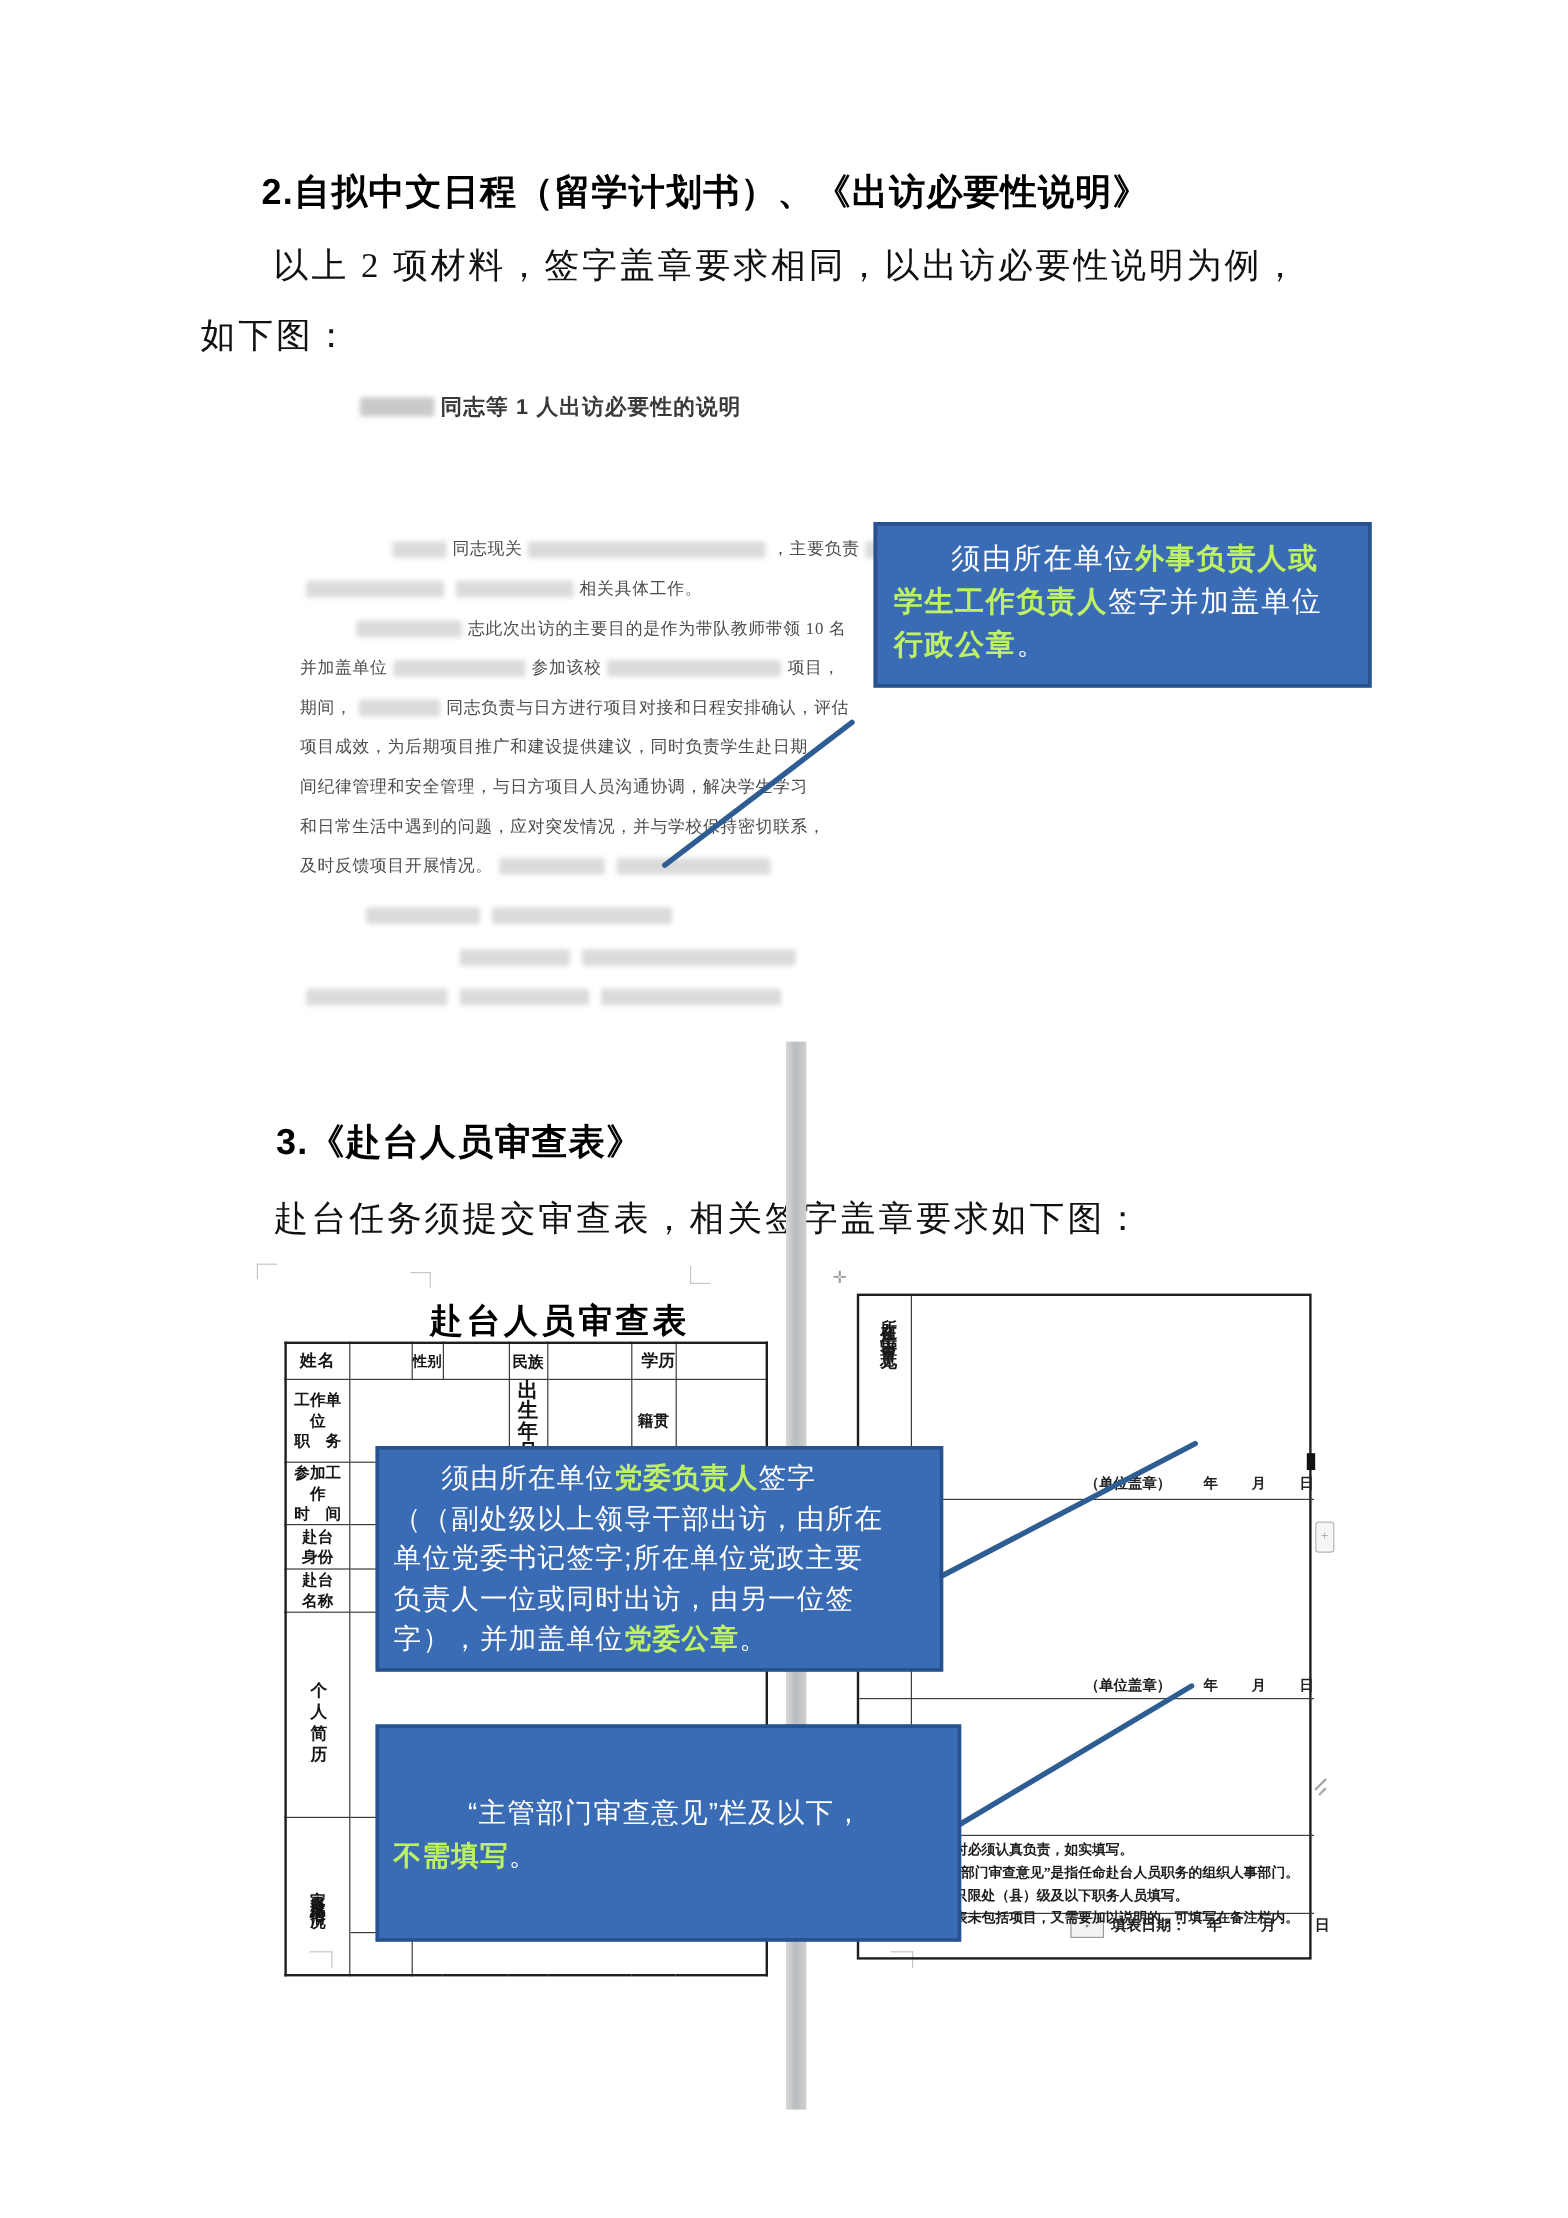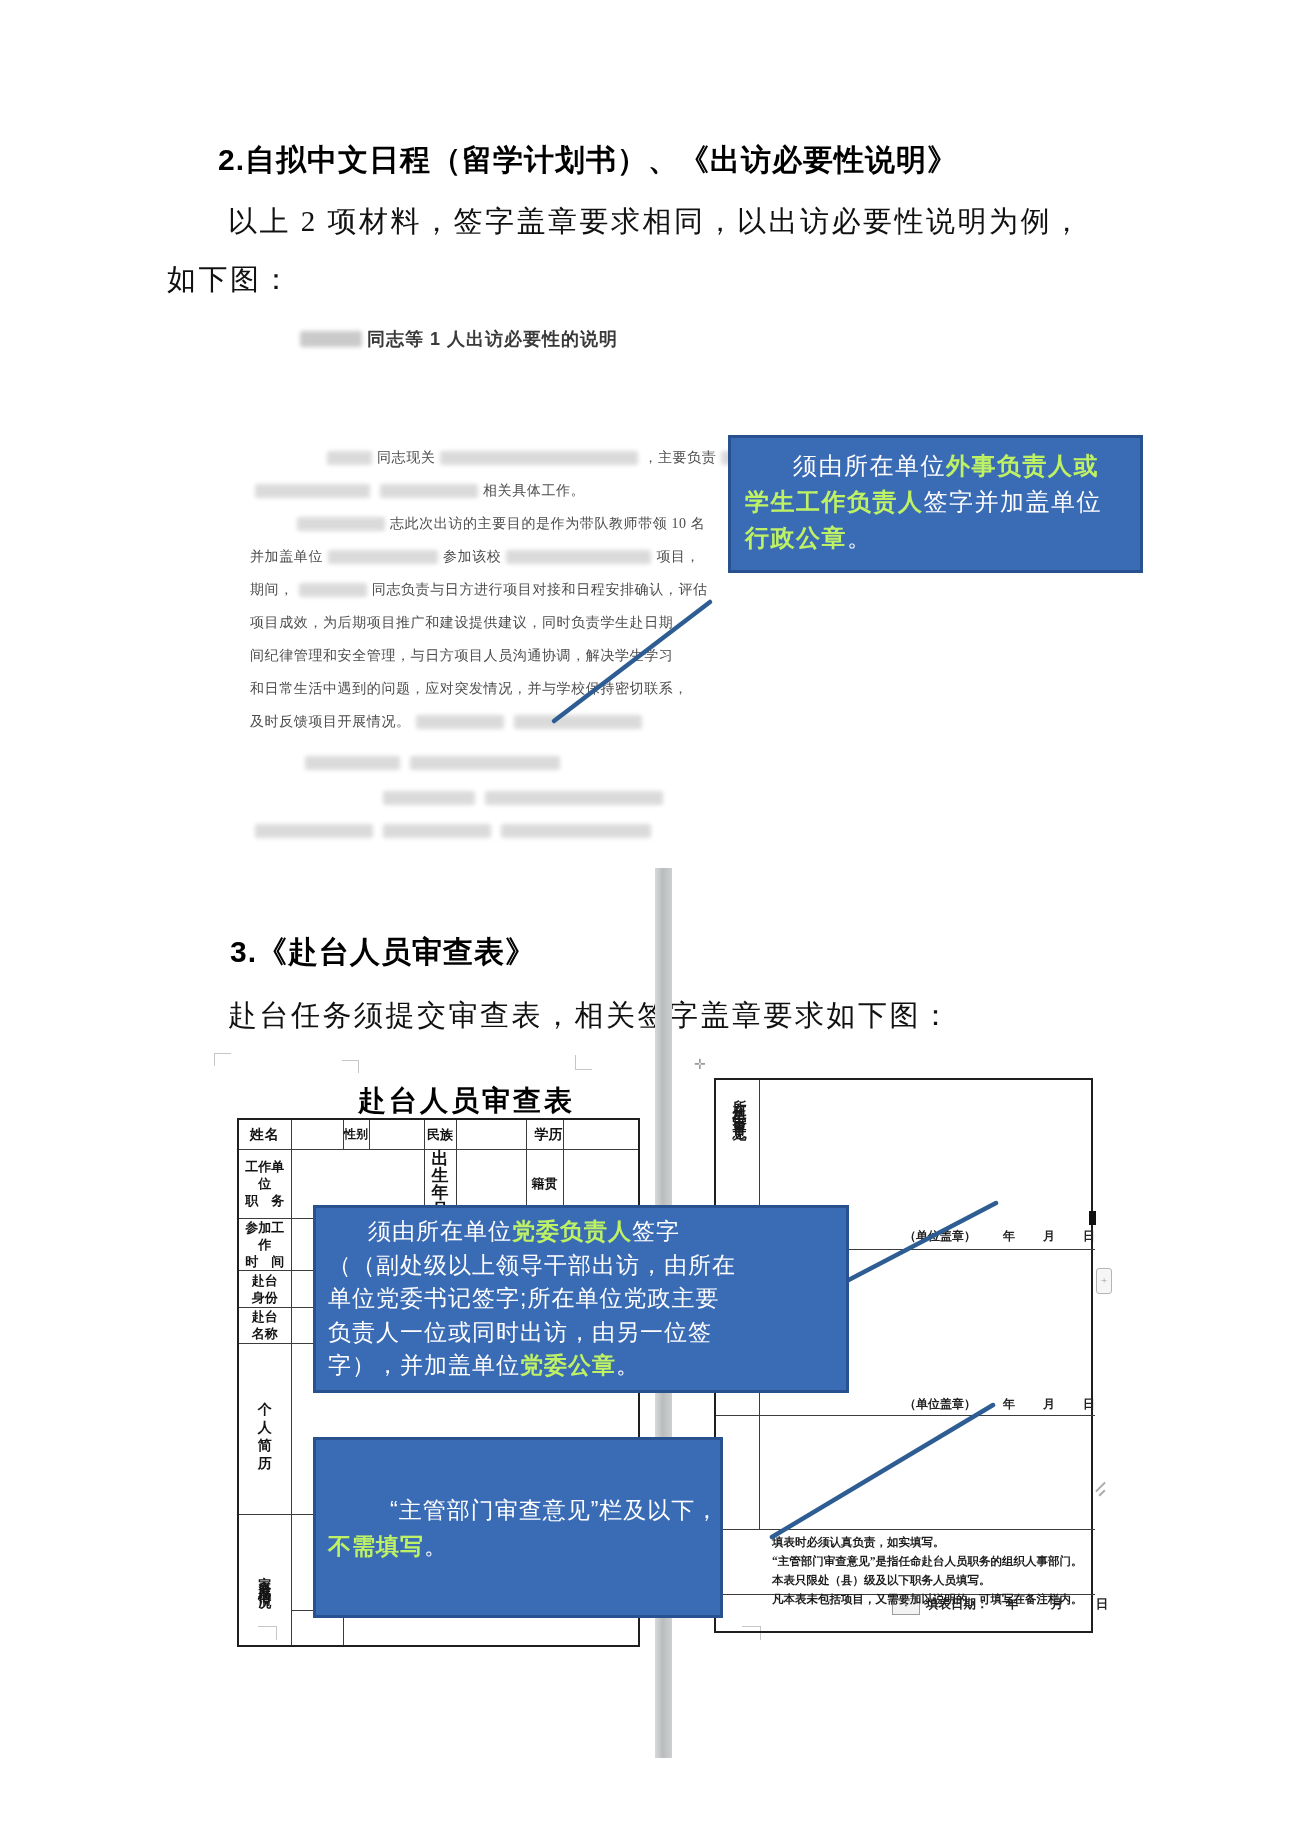--- a/index.html
+++ b/index.html
@@ -242,29 +242,29 @@
       </div>
 
       <div class="abs" style="left:373px;top:131px;width:7px;height:14px;background:#111;"></div>
     </div>
 
     <div class="abs widget" style="left:694px;top:1056px;font-size:14px;">✛</div>
     <div class="abs" style="left:1096px;top:1268px;width:14px;height:24px;border:1px solid #b5b5b5;border-radius:3px;background:#f6f6f6;text-align:center;line-height:22px;font-size:11px;color:#9a9a9a;">+</div>
     <div class="abs" style="left:1094px;top:1486px;width:13px;height:2px;background:#ababab;transform:rotate(-45deg);"></div>
     <div class="abs" style="left:1098px;top:1492px;width:8px;height:2px;background:#ababab;transform:rotate(-45deg);"></div>
 
-    <div class="abs callout" style="left:313px;top:1205px;width:536px;height:188px;padding:7px 12px;font-size:23px;letter-spacing:1px;line-height:33.5px;">
+    <div class="abs callout" style="left:313px;top:1205px;width:473px;height:188px;padding:7px 12px;font-size:23px;letter-spacing:1px;line-height:33.5px;">
       <div class="ln" style="text-indent:40px;"><span>须由所在单位</span><span class="hl">党委负责人</span><span>签字</span></div>
       <div class="ln"><span>（（副处级以上领导干部出访，由所在</span></div>
       <div class="ln"><span>单位党委书记签字;所在单位党政主要</span></div>
       <div class="ln"><span>负责人一位或同时出访，由另一位签</span></div>
       <div class="ln"><span>字），并加盖单位</span><span class="hl">党委公章</span><span>。</span></div>
     </div>
 
-    <div class="abs callout" style="left:313px;top:1437px;width:410px;height:181px;padding:52px 12px 0 12px;font-size:23px;letter-spacing:1px;line-height:36px;box-sizing:border-box;">
+    <div class="abs callout" style="left:313px;top:1437px;width:488px;height:181px;padding:52px 12px 0 12px;font-size:23px;letter-spacing:1px;line-height:36px;box-sizing:border-box;">
       <div class="ln" style="text-indent:62px;"><span>“主管部门审查意见”栏及以下，</span></div>
       <div class="ln"><span class="hl">不需填写</span><span>。</span></div>
     </div>
   </div>
 
   <svg class="arrows" width="1307" height="1848" viewBox="0 0 1307 1848">
     <line x1="554" y1="721" x2="710" y2="602" stroke="#2e5d94" stroke-width="4.5" stroke-linecap="round"></line>
     <line x1="772" y1="1320" x2="996" y2="1203" stroke="#2e5d94" stroke-width="4.5" stroke-linecap="round"></line>
     <line x1="772" y1="1537" x2="993" y2="1405" stroke="#2e5d94" stroke-width="4.5" stroke-linecap="round"></line>
   </svg>

